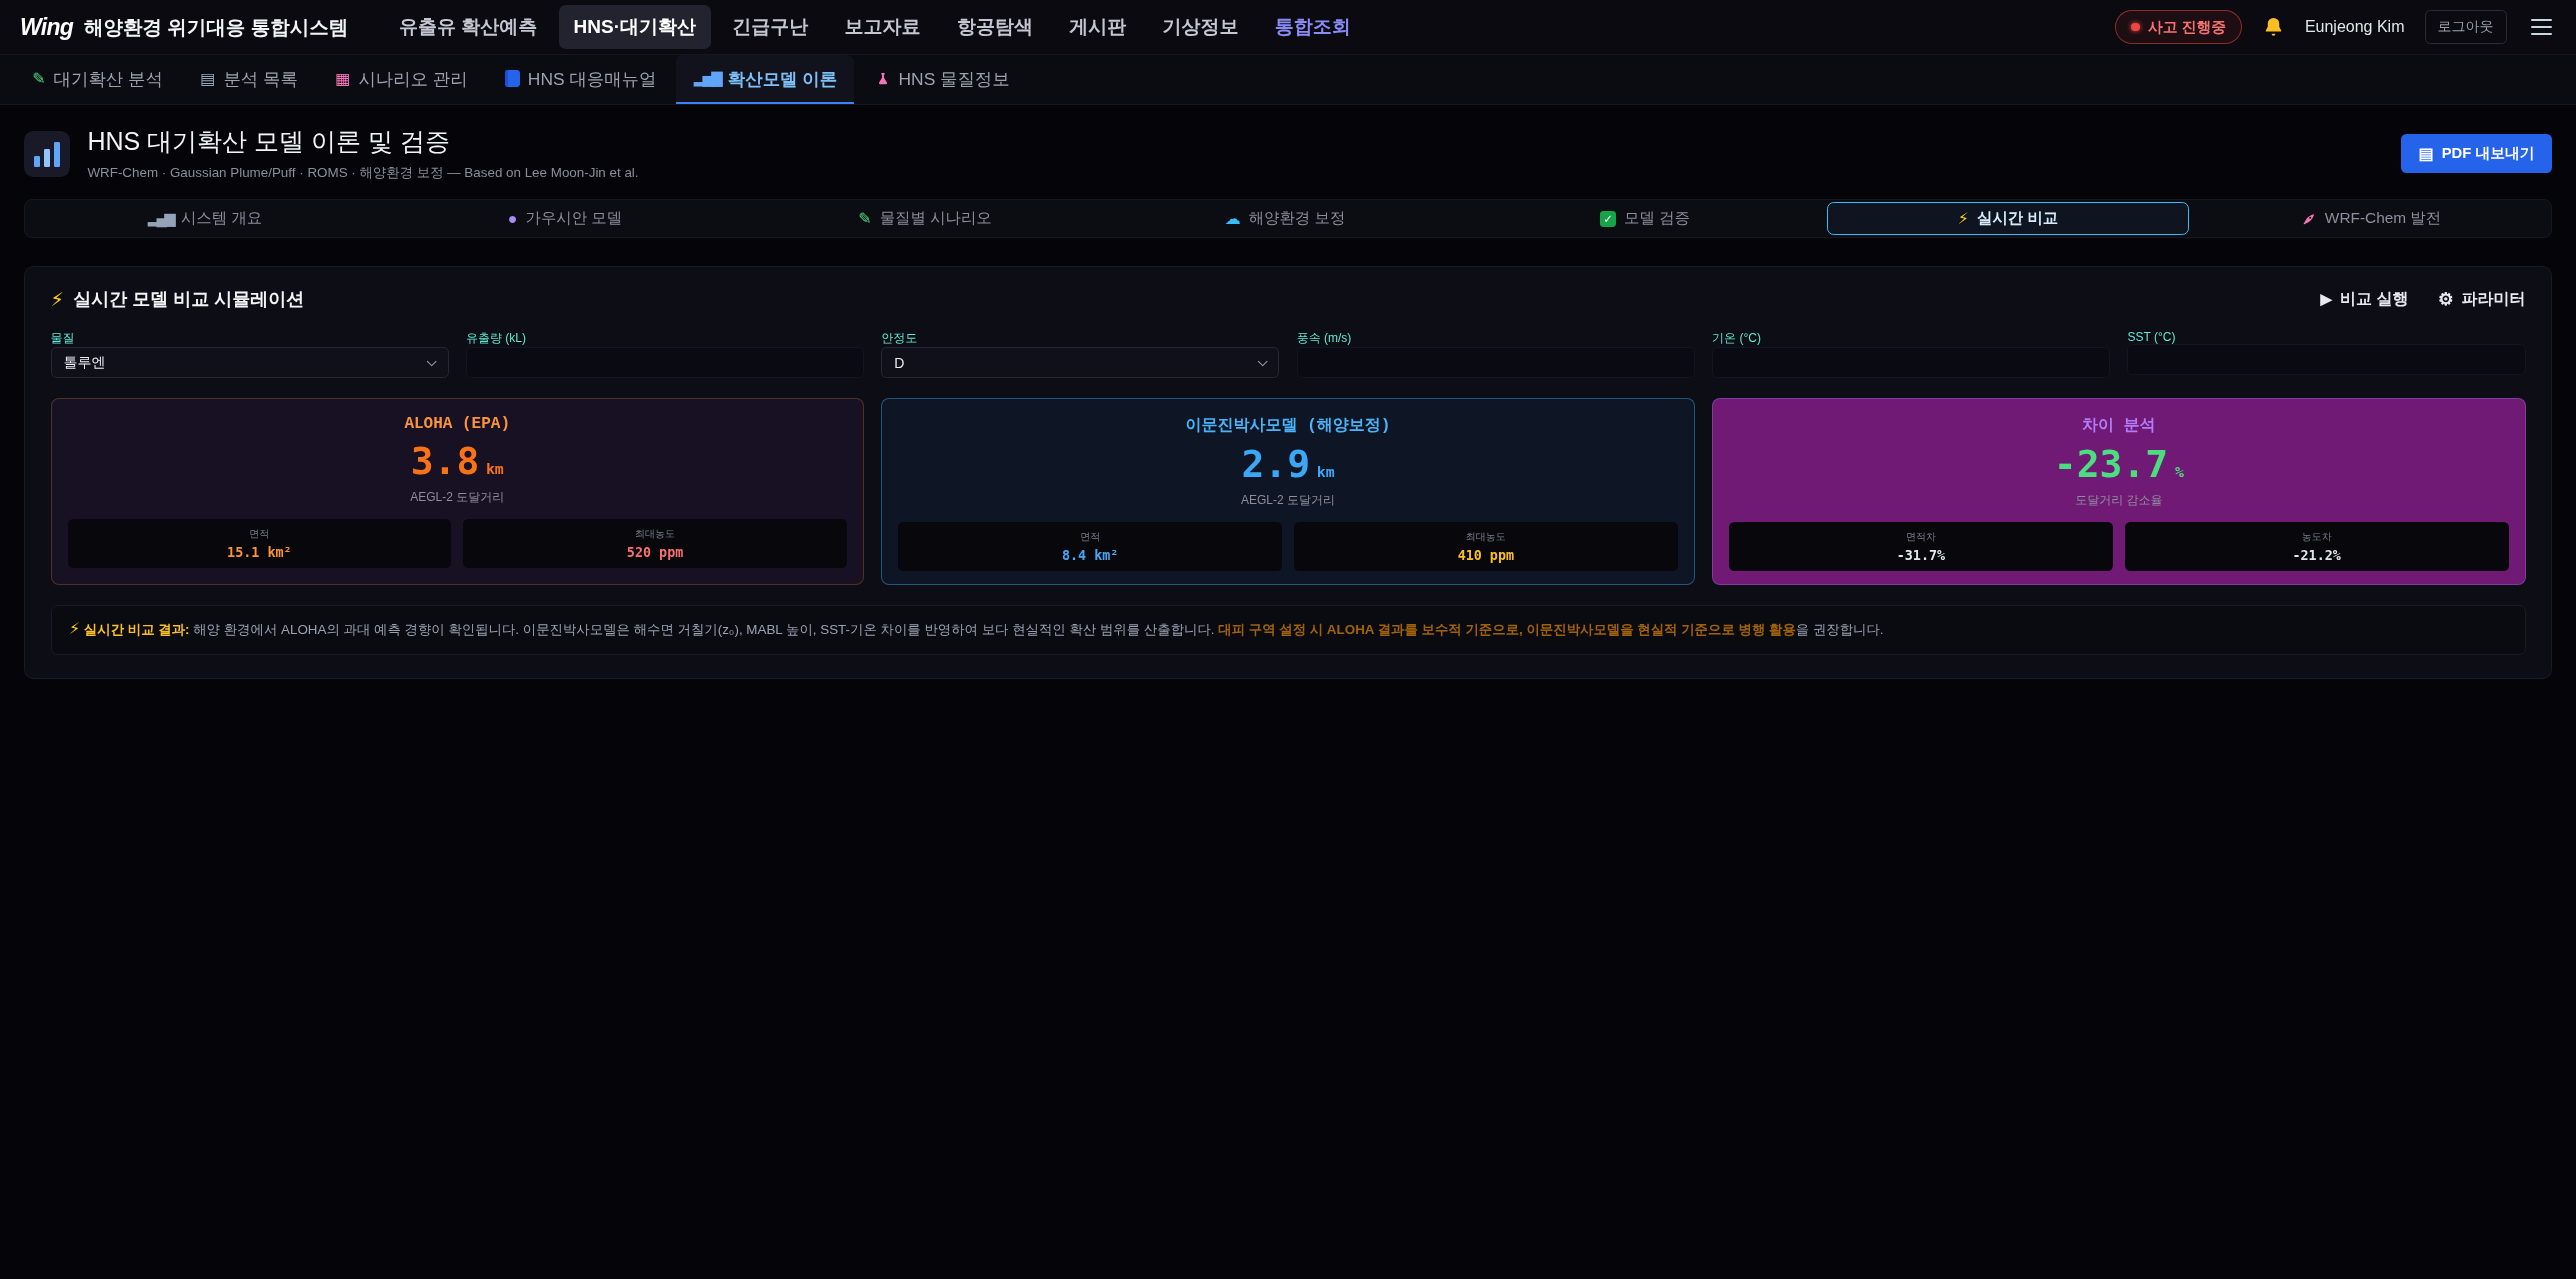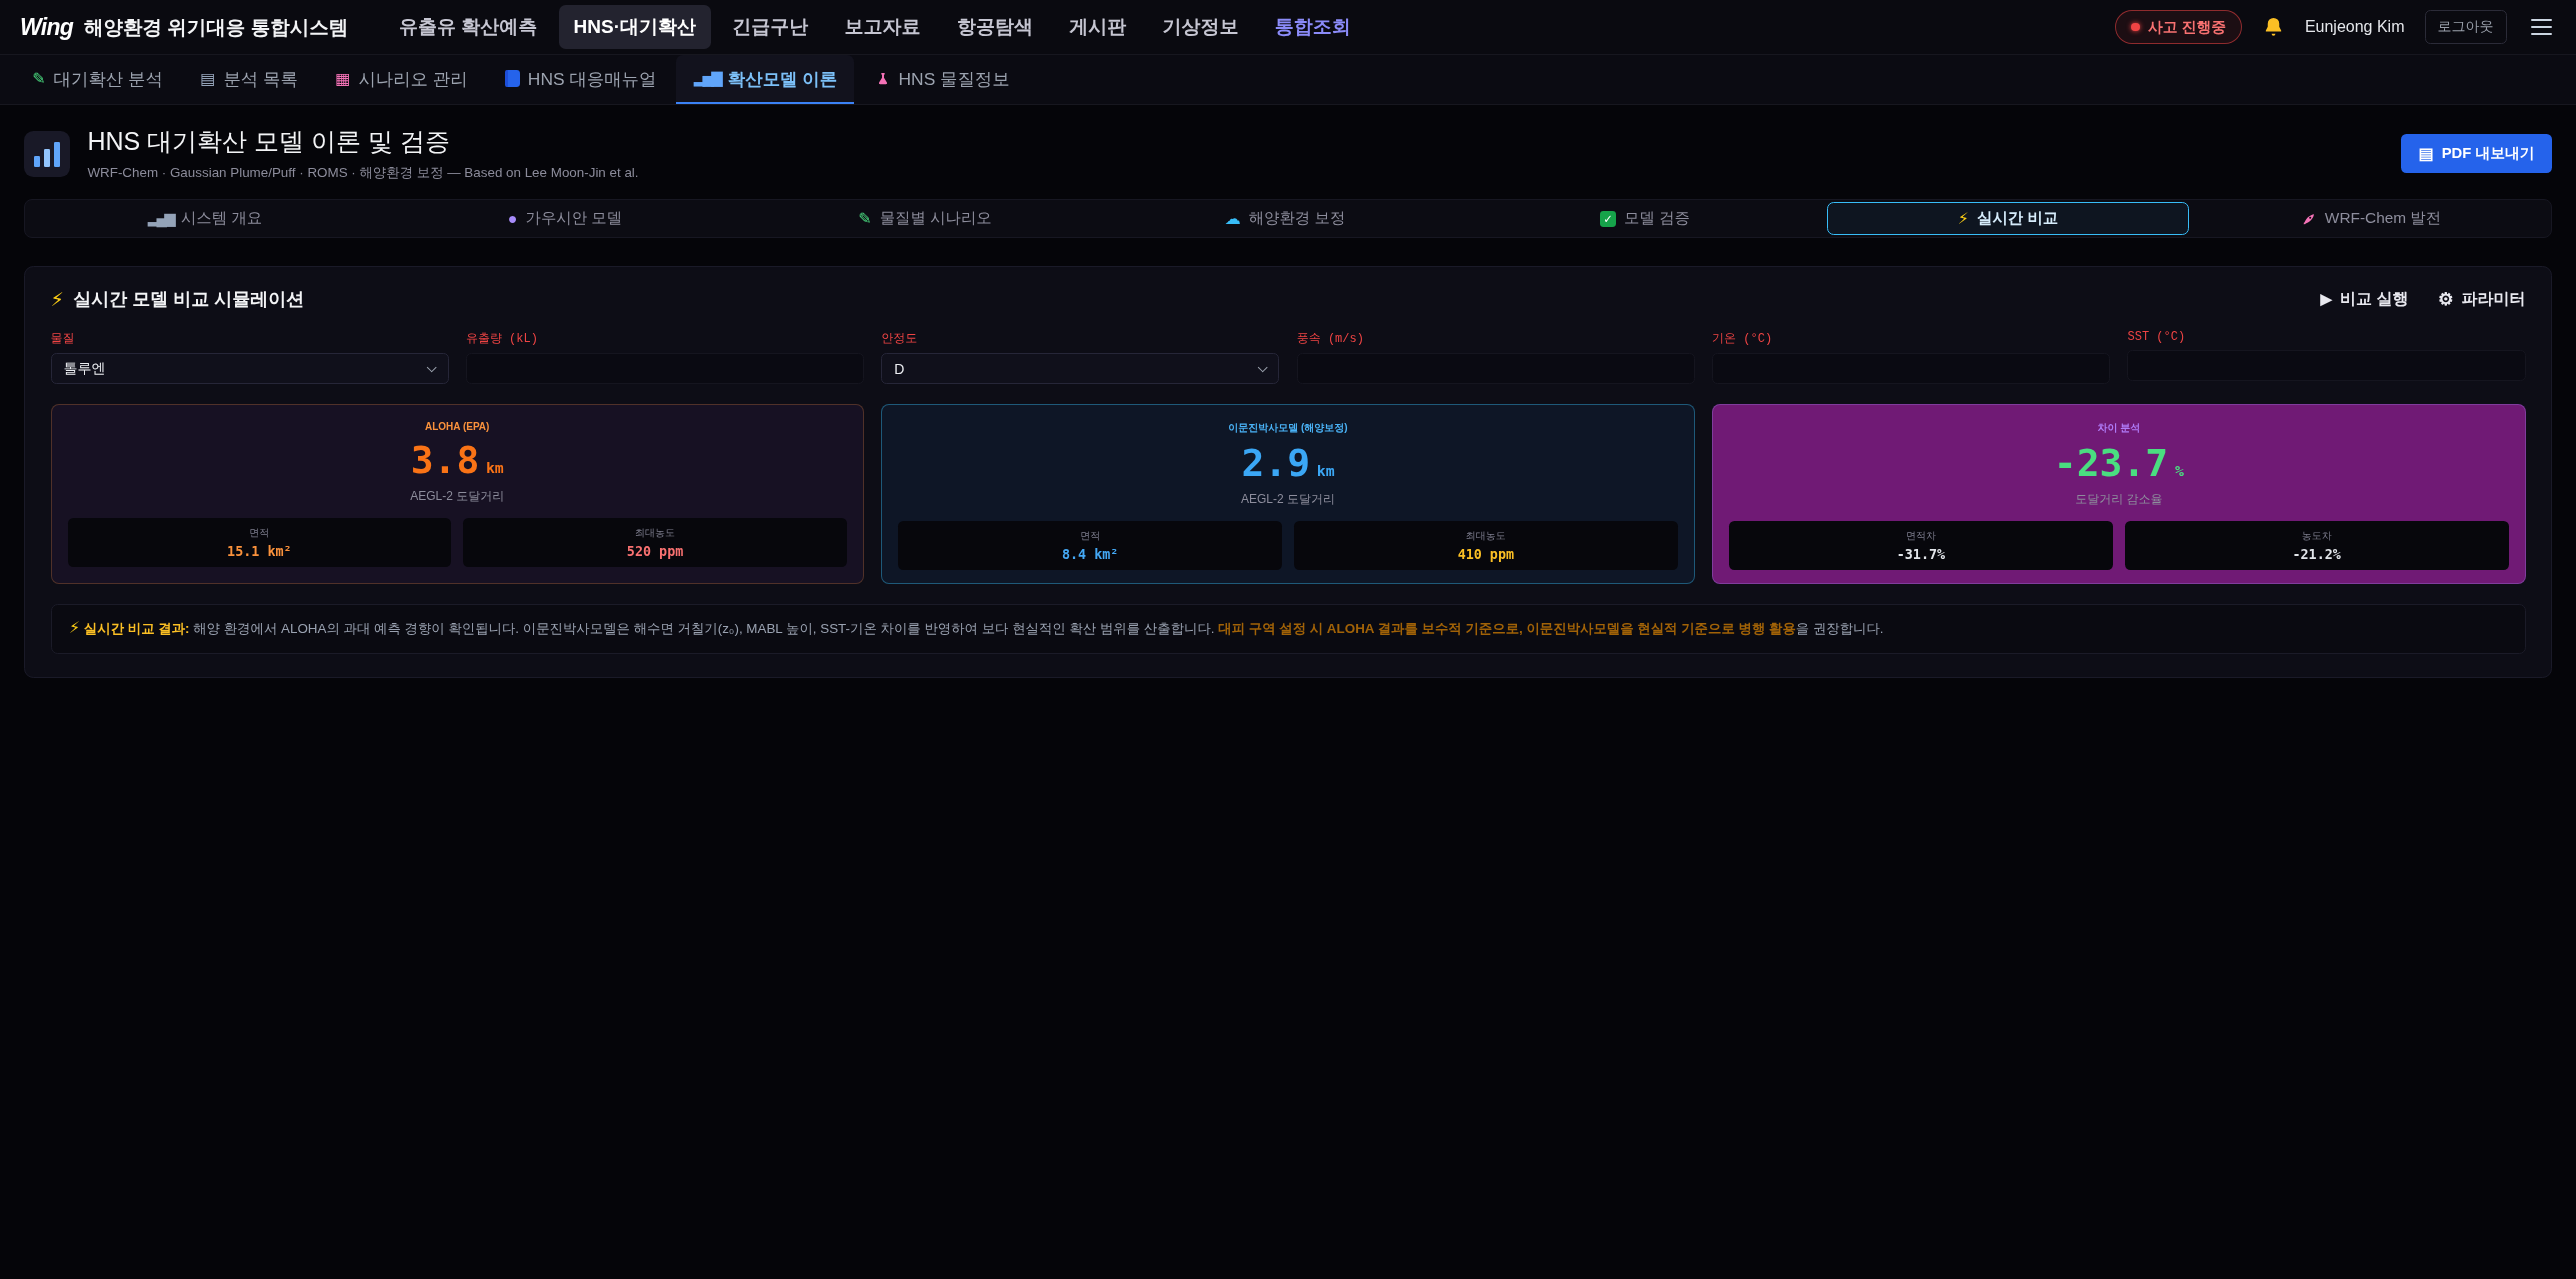--- a/index.html
+++ b/index.html
@@ -76,35 +76,35 @@
   .panel { margin:28px 24px 0; background:#0d0d16; border:0.7px solid #1a1a28;
            border-radius:9.4px; padding:20px 25.5px 23px; }
   .p-head { display:flex; align-items:center; margin-bottom:19px; }
   .p-title { font-size:18px; font-weight:700; margin-left:9.4px; color:#f3f4f6; }
   .p-actions { margin-left:auto; display:flex; gap:29.5px; align-items:center; }
   .p-btn { display:flex; gap:8px; align-items:center; font-size:16px; font-weight:600;
            color:#e8e8ef; background:none; border:none; white-space:nowrap; }
   .p-btn .ic { font-size:14.8px; }
 
   .form { display:grid; grid-template-columns:repeat(6,1fr); gap:17.4px; margin-bottom:20px; }
-  .f-label { font-size:12px; color:#ef4444; margin-bottom:6px;font-family:Liberation Mono, monospace; }
+  .f-label { font-size:12px; color:#5eead4; margin-bottom:0; }
   .select { height:31px; background:#10101b; border:0.7px solid #262638; border-radius:5.4px;
             display:flex; align-items:center; justify-content:space-between; padding:0 12px;
             font-size:14px; color:#eceef2; cursor:pointer; }
   .chev { width:7.4px; height:7.4px; border-right:1.3px solid #9ca3af; border-bottom:1.3px solid #9ca3af;
           transform:rotate(45deg); margin-top:-3.4px; flex:none; }
   .inp { height:31px; width:100%; background:#0a0a12; border:0.7px solid #15151f;
          border-radius:5.4px; color:#eceef2; font-size:14px; padding:0 10.7px; }
 
   .cards { display:grid; grid-template-columns:repeat(3,1fr); gap:17.4px; margin-bottom:20px; }
   .card { border-radius:8px; padding:16px 16px 13.4px; text-align:center; }
   .card.aloha { background:#171123; border:0.7px solid rgba(251,146,60,.25); }
   .card.lee   { background:#0e1626; border:0.7px solid rgba(56,189,248,.40); }
   .card.diff  { background:#701a75; border:0.7px solid rgba(167,139,250,.30); }
-  .c-title { font-size:10px; font-weight:700; }
+  .c-title { font-size:16px; font-weight:700;font-family:Liberation Mono, monospace; }
   .card.aloha .c-title { color:#fb923c; }
   .card.lee   .c-title { color:#4ab3f7; }
   .card.diff  .c-title { color:#b07cf8; }
   .c-valrow { display:flex; justify-content:center; align-items:baseline; margin-top:5.4px; }
   .c-val { font-family:"DejaVu Sans Mono",monospace; font-size:38px; font-weight:700; }
   .c-unit { font-family:"DejaVu Sans Mono",monospace; font-size:14.8px; font-weight:700; margin-left:6.7px; }
   .card.aloha .c-val, .card.aloha .c-unit { color:#f97316; }
   .card.lee   .c-val, .card.lee   .c-unit { color:#3ba7f5; }
   .card.diff  .c-val, .card.diff  .c-unit { color:#4ade80; }
   .c-cap { font-size:12px; color:#8d8d9c; margin:6px 0 13.4px; }

